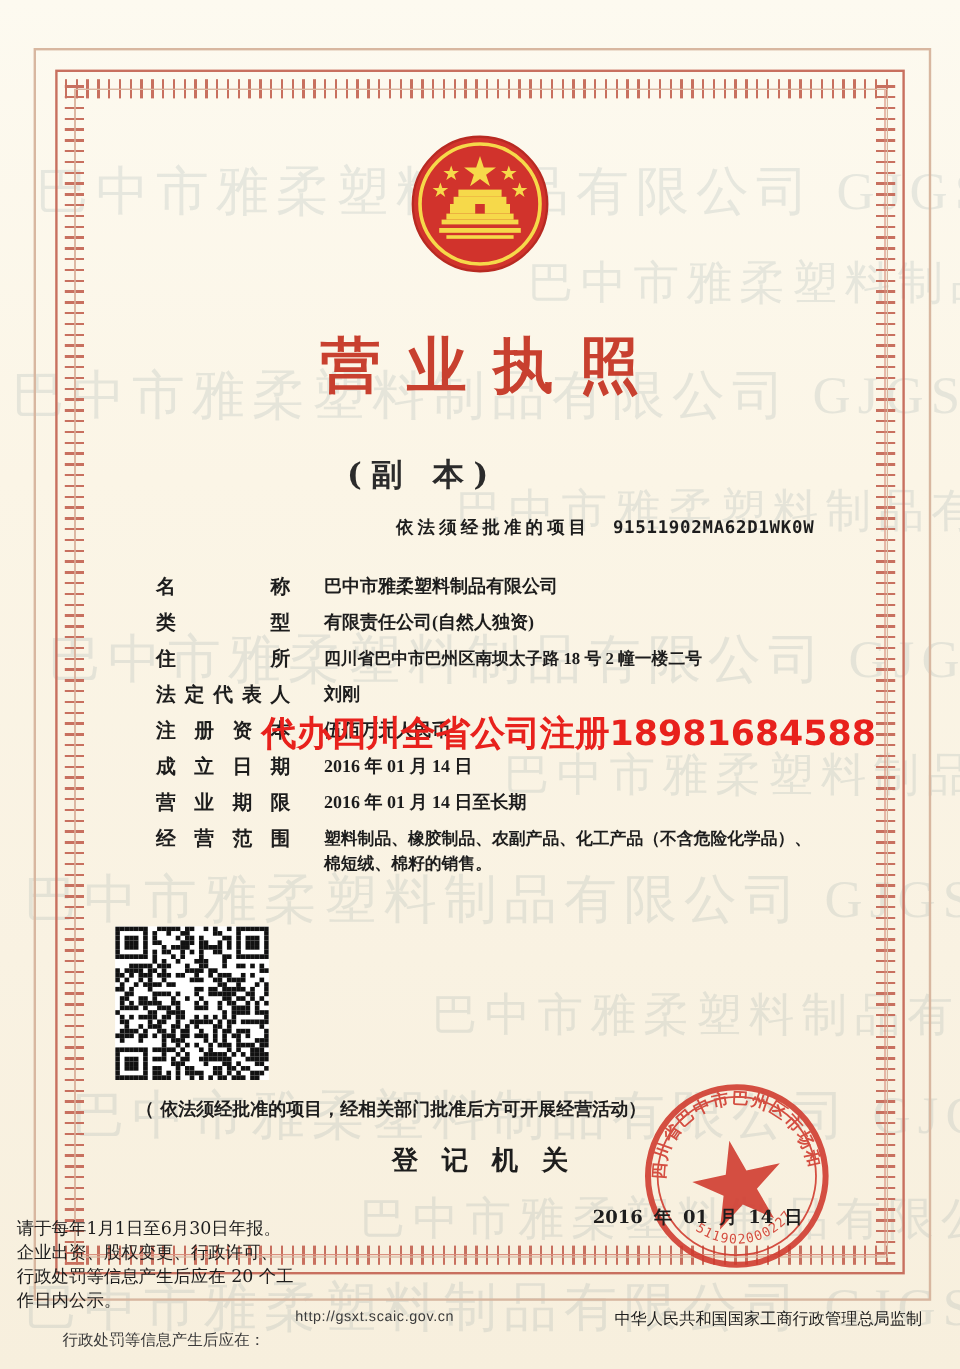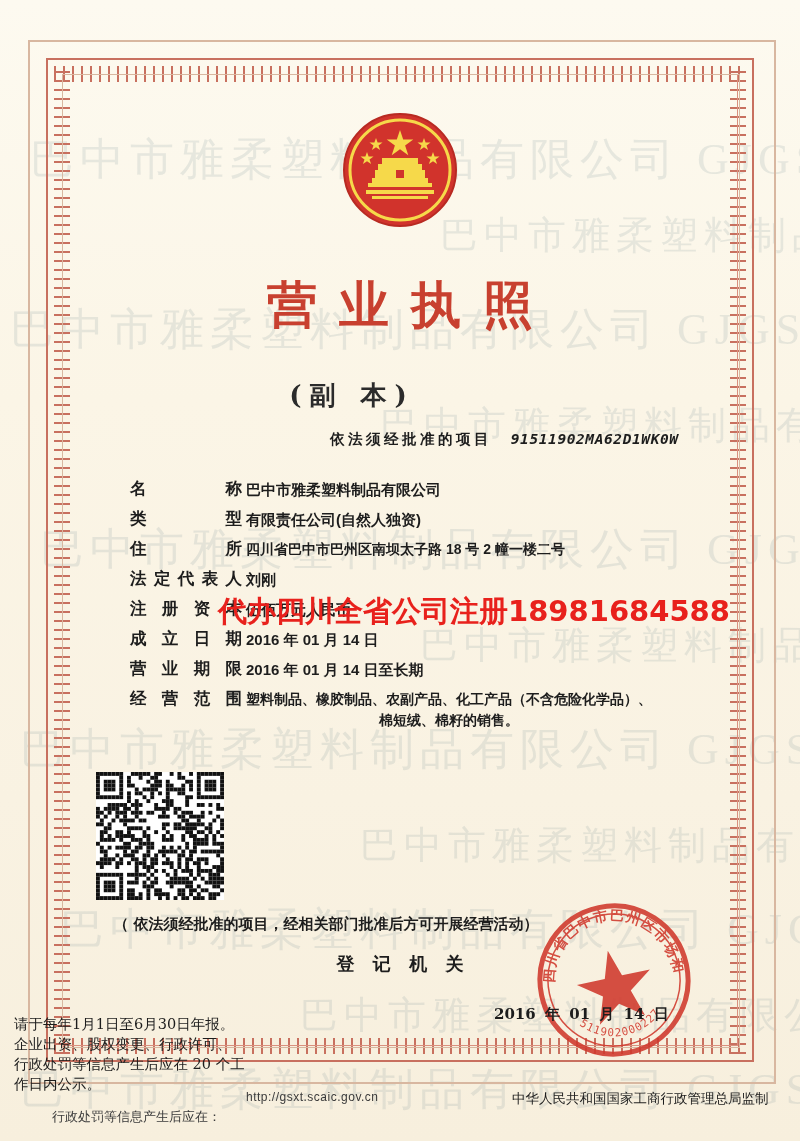--- a/index.html
+++ b/index.html
@@ -137,21 +137,20 @@
     color: #1d1d1d;
     white-space: nowrap;
   }
   .credit-code .label {
     letter-spacing: 3.5px;
     font-family: "DejaVu Serif", "Liberation Serif", serif;
   }
   .credit-code .value {
     margin-left: 10px;
     letter-spacing: 0.6px;
-    font-style: italic;
   }
 
   
   .fields {
     position: absolute;
     left: 130px;
     top: 478px;
     width: 560px;
   }
   .field-row {
@@ -167,29 +166,28 @@
     font-family: "DejaVu Serif", "Liberation Serif", serif;
     font-size: 16.5px;
     font-weight: bold;
     color: #1d1d1d;
     display: flex;
     justify-content: space-between;
   }
   .field-label.two span { letter-spacing: 0; }
   .field-value {
     position: absolute;
-    left: 116px;
+    left: 140px;
     top: 1px;
-    font-family: Liberation Sans, sans-serif;
+    font-family: Liberation Serif, serif;
     font-size: 15px;
     font-weight: bold;
     color: #1d1d1d;
     line-height: 21px;
     white-space: pre-line;
-    text-align: center;
   }
   .field-value.small {
     font-size: 14px;
   }
   .field-row.tall { min-height: 46px; }
 
   
   .ad-overlay {
     position: absolute;
     left: 218px;
@@ -225,21 +223,21 @@
     font-weight: bold;
     color: #1d1d1d;
   }
   .register-authority {
     position: absolute;
     left: 0;
     top: 952px;
     width: 800px;
     text-align: center;
     font-family: "DejaVu Serif", "Liberation Serif", serif;
-    font-size: 18px;
+    font-size: 22px;
     font-weight: bold;
     letter-spacing: 6px;
     text-indent: 6px;
     color: #1d1d1d;
   }
 
   
   .seal {
     position: absolute;
     left: 534px;

